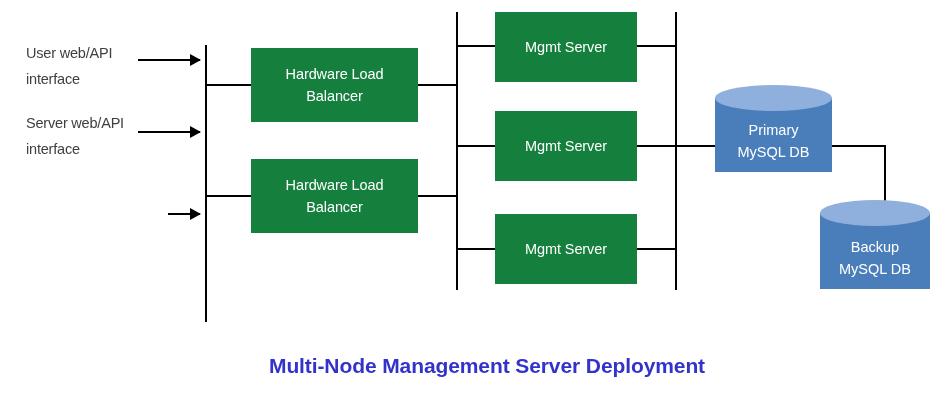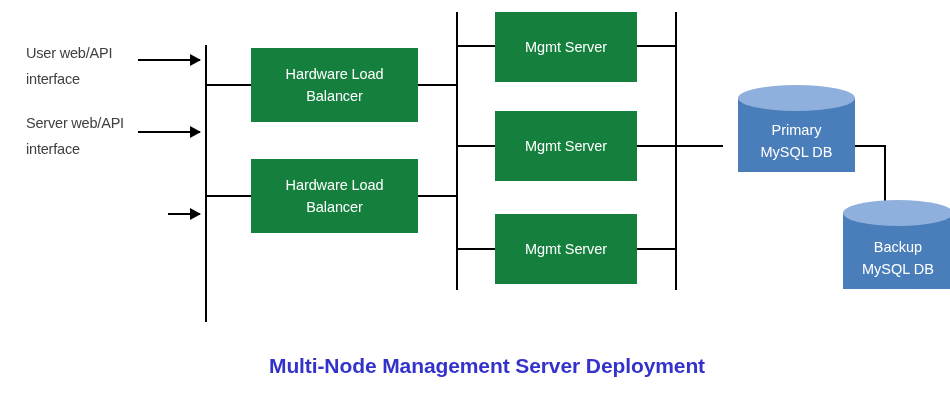--- a/index.html
+++ b/index.html
@@ -35,21 +35,20 @@
     text-align: center;
     font-size: 14.5px;
     line-height: 22px;
     letter-spacing: -0.1px;
     box-sizing: border-box;
   }
   .box span { display: block; white-space: pre-line; }
   
   .cyl {
     position: absolute;
-    margin-left: 23px;
   }
   .cyl .body {
     position: absolute;
     left: 0; right: 0;
     background: #4a7ebb;
   }
   .cyl .top {
     position: absolute;
     left: 0; right: 0;
     top: 0;

